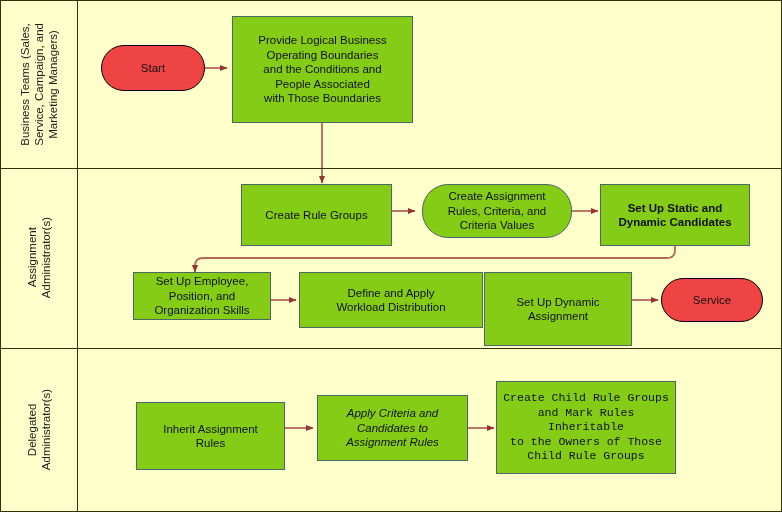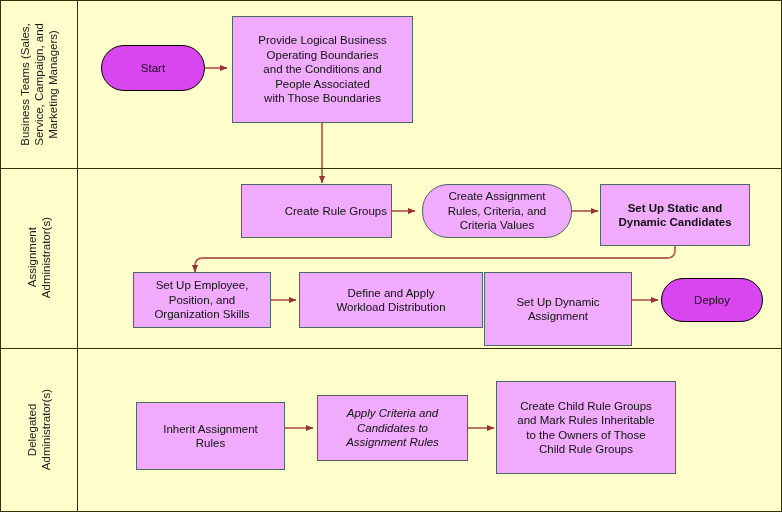--- a/index.html
+++ b/index.html
@@ -50,26 +50,26 @@
     box-sizing:border-box;
     display:flex;align-items:center;justify-content:center;
     text-align:center;
     font-size:11.5px;
     line-height:14.5px;
     color:#111111;
     white-space:pre-line;
     padding:2px 4px;
   }
   .process{
-    background:#f0abfc;
+    background:#84cc16;
     border:1.6px solid #4d6666;
     box-shadow:0 0 0 0 rgba(0,0,0,0);
   }
   .terminator{
-    background:#d946ef;
+    background:#ef4444;
     border:1.6px solid #000000;
     border-radius:999px;
   }
   
   .conn{position:absolute;pointer-events:none;}
   .conn svg{display:block;overflow:visible;}
 </style>
 </head>
 <body>
 
@@ -112,67 +112,67 @@
   </div>
 
   <div class="node process" style="left:232px;top:16px;width:181px;height:107px;">
     <span>Provide Logical Business
 Operating Boundaries
 and the Conditions and
 People Associated
 with Those Boundaries</span>
   </div>
 
-  <div class="node process" style="left:241px;top:184px;width:151px;height:54px;justify-content:flex-end;">
+  <div class="node process" style="left:241px;top:184px;width:151px;height:62px;">
     <span>Create Rule Groups</span>
   </div>
 
   <div class="node process" style="left:422px;top:184px;width:150px;height:54px;border-radius:26px;">
     <span>Create Assignment
 Rules, Criteria, and
 Criteria Values</span>
   </div>
 
   <div class="node process" style="left:600px;top:184px;width:150px;height:62px;font-weight:bold;">
     <span>Set Up Static and
 Dynamic Candidates</span>
   </div>
 
-  <div class="node process" style="left:133px;top:272px;width:138px;height:56px;">
+  <div class="node process" style="left:133px;top:272px;width:138px;height:48px;">
     <span>Set Up Employee,
 Position, and
 Organization Skills</span>
   </div>
 
   <div class="node process" style="left:299px;top:272px;width:184px;height:56px;">
     <span>Define and Apply
 Workload Distribution</span>
   </div>
 
   <div class="node process" style="left:484px;top:272px;width:148px;height:74px;">
     <span>Set Up Dynamic
 Assignment</span>
   </div>
 
   <div class="node terminator" style="left:661px;top:278px;width:102px;height:44px;">
-    <span>Deploy</span>
+    <span>Service</span>
   </div>
 
   <div class="node process" style="left:136px;top:402px;width:149px;height:68px;">
     <span>Inherit Assignment
 Rules</span>
   </div>
 
   <div class="node process" style="left:317px;top:395px;width:151px;height:66px;font-style:italic;">
     <span>Apply Criteria and
 Candidates to
 Assignment Rules</span>
   </div>
 
-  <div class="node process" style="left:496px;top:381px;width:180px;height:93px;">
+  <div class="node process" style="left:496px;top:381px;width:180px;height:93px;font-family:Liberation Mono, monospace;">
     <span>Create Child Rule Groups
 and Mark Rules Inheritable
 to the Owners of Those
 Child Rule Groups</span>
   </div>
 
   <div class="lane-label" style="top:0;height:168px;">
     <span>Business Teams (Sales,
 Service, Campaign, and
 Marketing Managers)</span>

